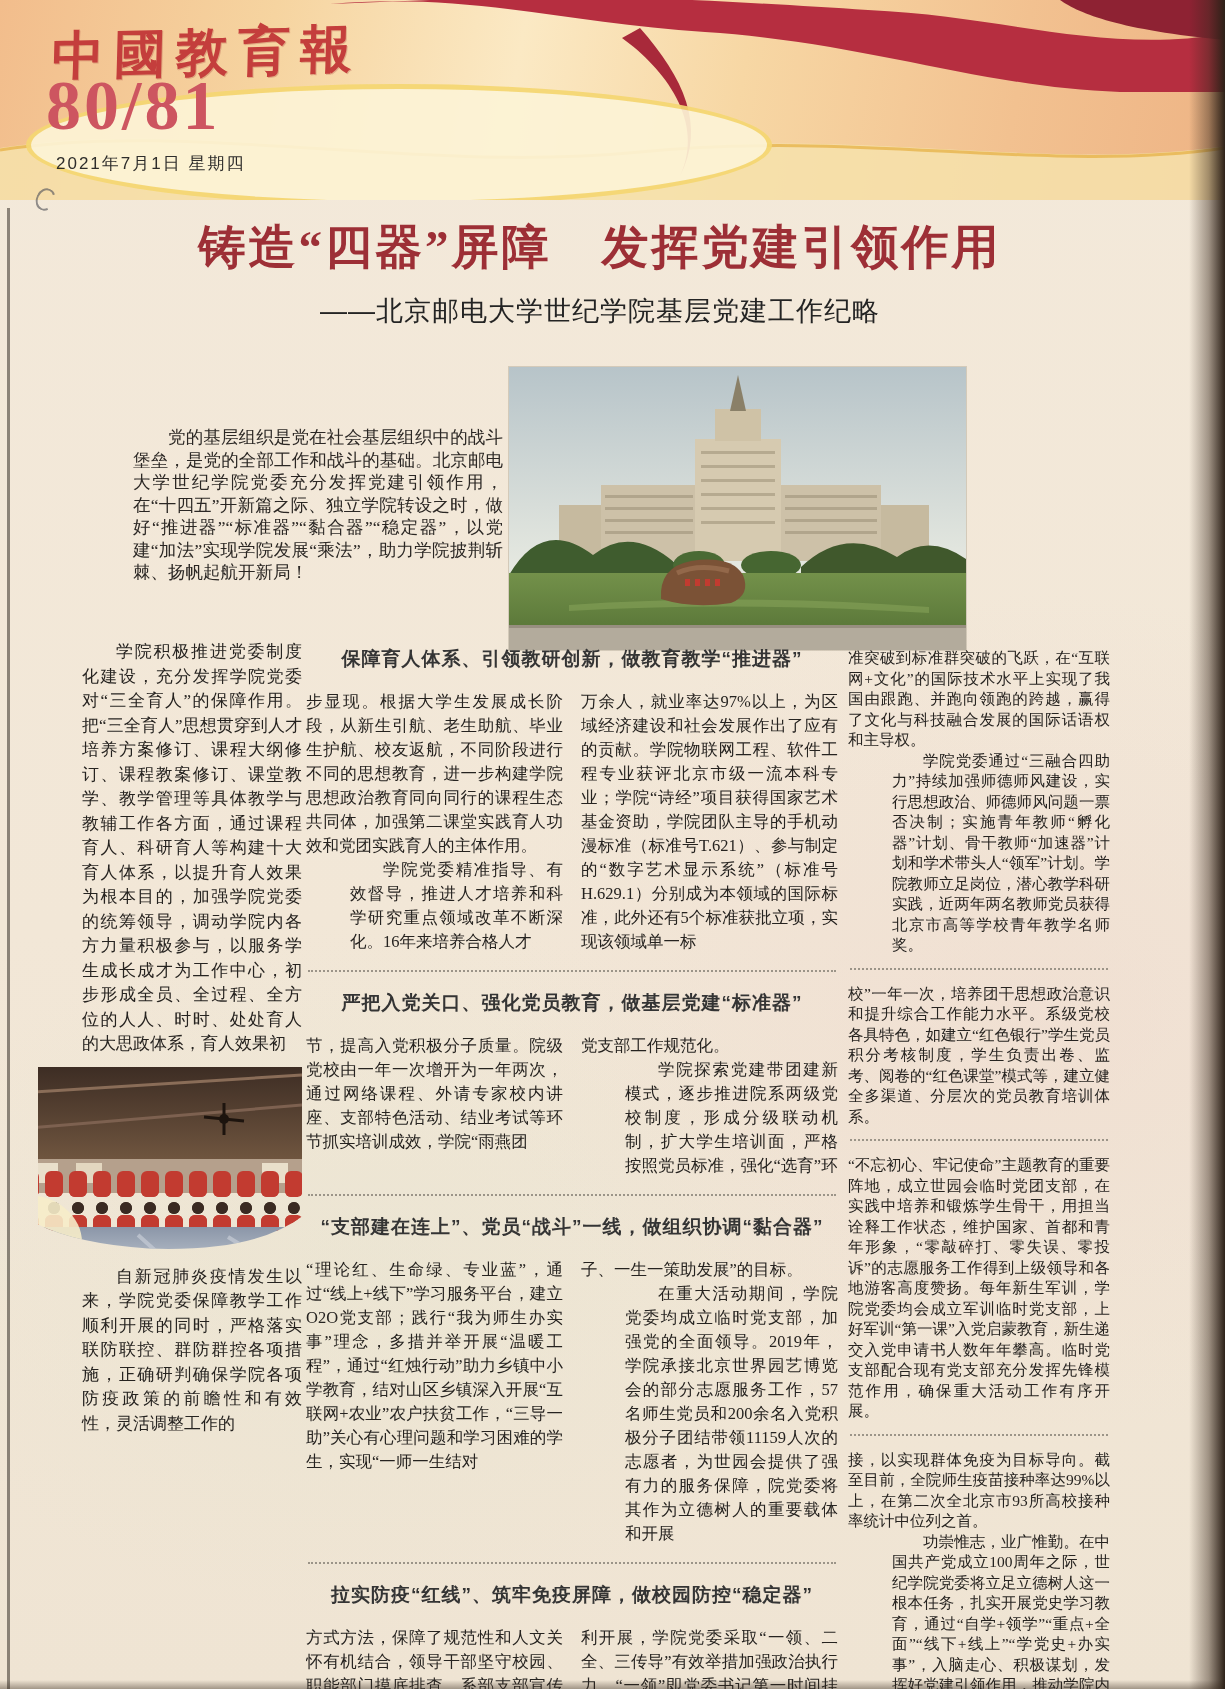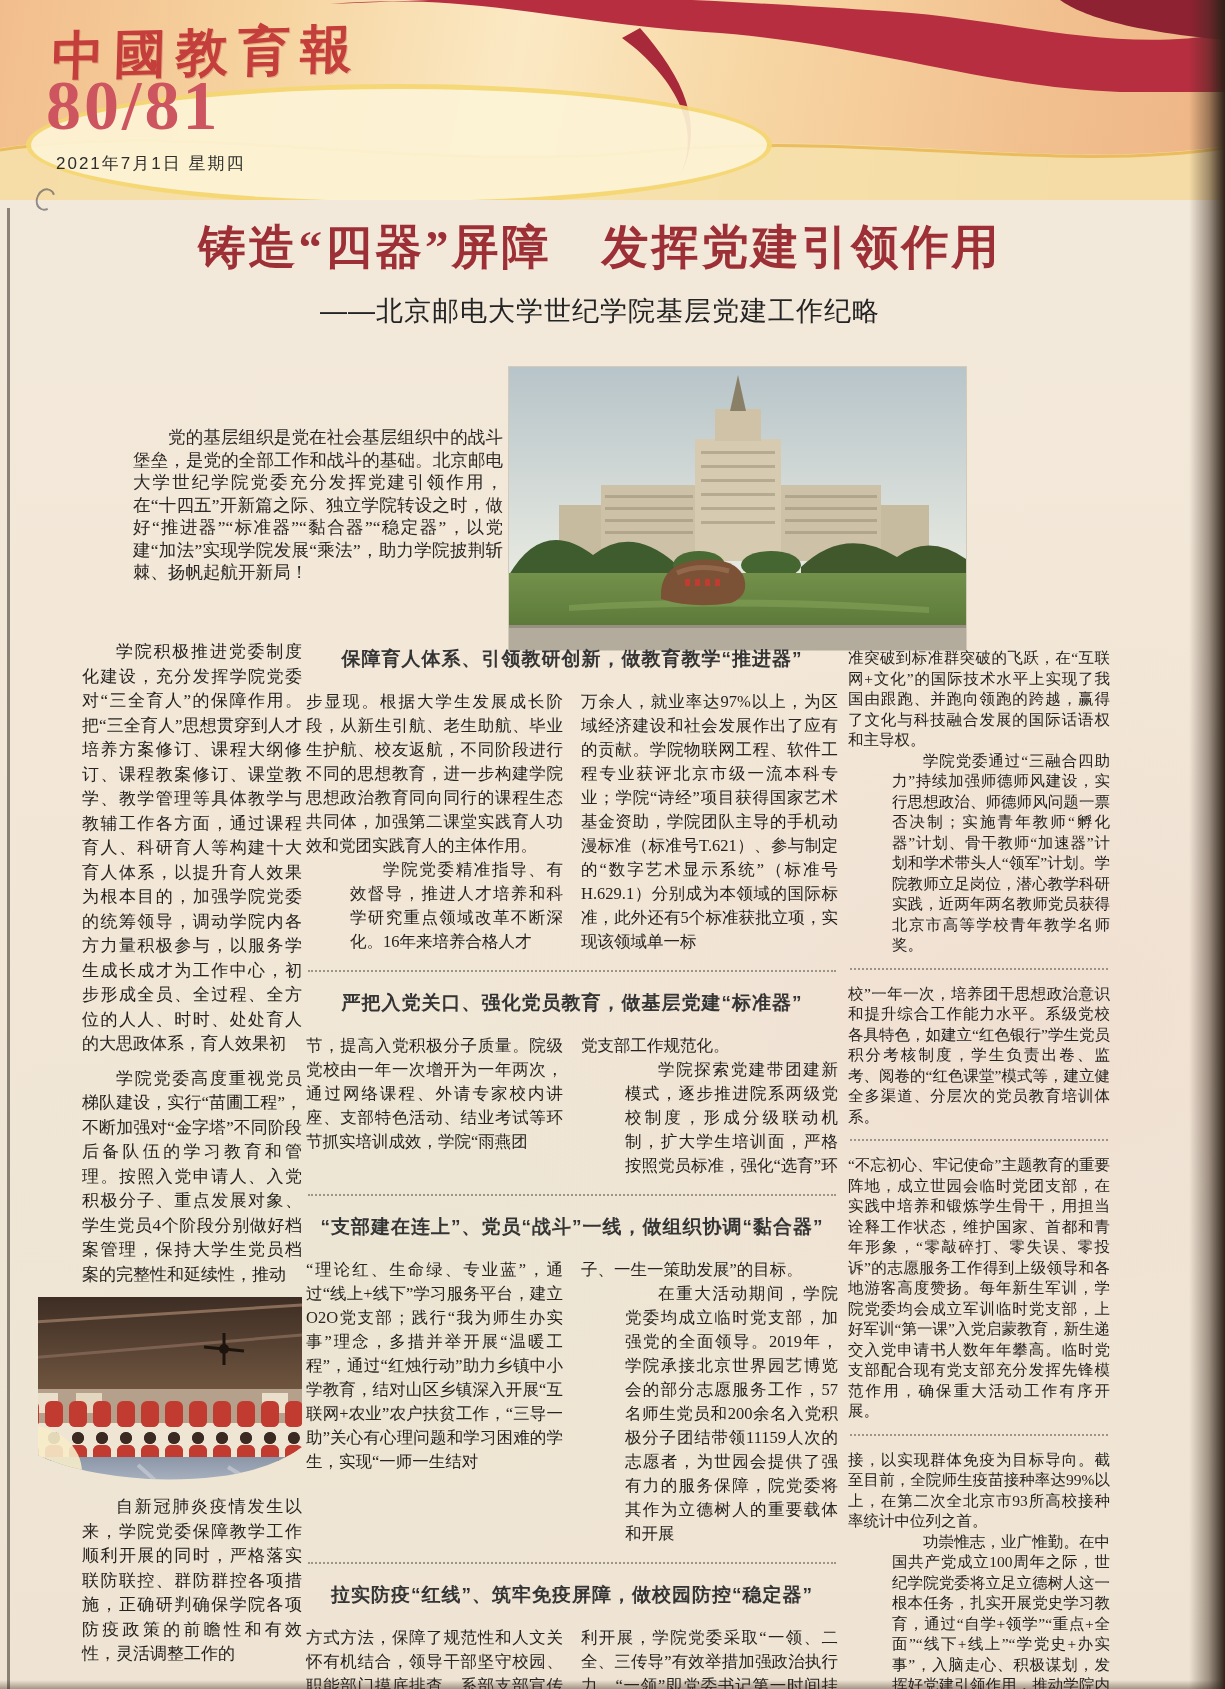--- a/index.html
+++ b/index.html
@@ -148,21 +148,20 @@
       <rect x="196" y="212" width="5" height="7" fill="#c23b30"></rect>
         <rect x="206" y="212" width="5" height="7" fill="#c23b30"></rect>
 
       <rect x="0" y="258" width="457" height="25" fill="#b3ab9c"></rect>
       <rect x="0" y="258" width="457" height="3" fill="#988f80"></rect>
     </svg>
   </div>
 
   <div class="left-col">
     <p class="ind">学院积极推进党委制度化建设，充分发挥学院党委对“三全育人”的保障作用。把“三全育人”思想贯穿到人才培养方案修订、课程大纲修订、课程教案修订、课堂教学、教学管理等具体教学与教辅工作各方面，通过课程育人、科研育人等构建十大育人体系，以提升育人效果为根本目的，加强学院党委的统筹领导，调动学院内各方力量积极参与，以服务学生成长成才为工作中心，初步形成全员、全过程、全方位的人人、时时、处处育人的大思政体系，育人效果初</p>
-    <p class="ind">学院党委高度重视党员梯队建设，实行“苗圃工程”，不断加强对“金字塔”不同阶段后备队伍的学习教育和管理。按照入党申请人、入党积极分子、重点发展对象、学生党员4个阶段分别做好档案管理，保持大学生党员档案的完整性和延续性，推动</p>
 
     <div class="group-photo">
       <svg width="284" height="186" viewBox="0 0 284 186">
         <defs>
           <linearGradient id="ceil" x1="0" y1="0" x2="0" y2="1">
             <stop offset="0" stop-color="#3d2d24"></stop>
               <stop offset="1" stop-color="#6f553f"></stop>
           </linearGradient>
           <linearGradient id="floor" x1="0" y1="0" x2="0" y2="1">
             <stop offset="0" stop-color="#8b96a8"></stop>

